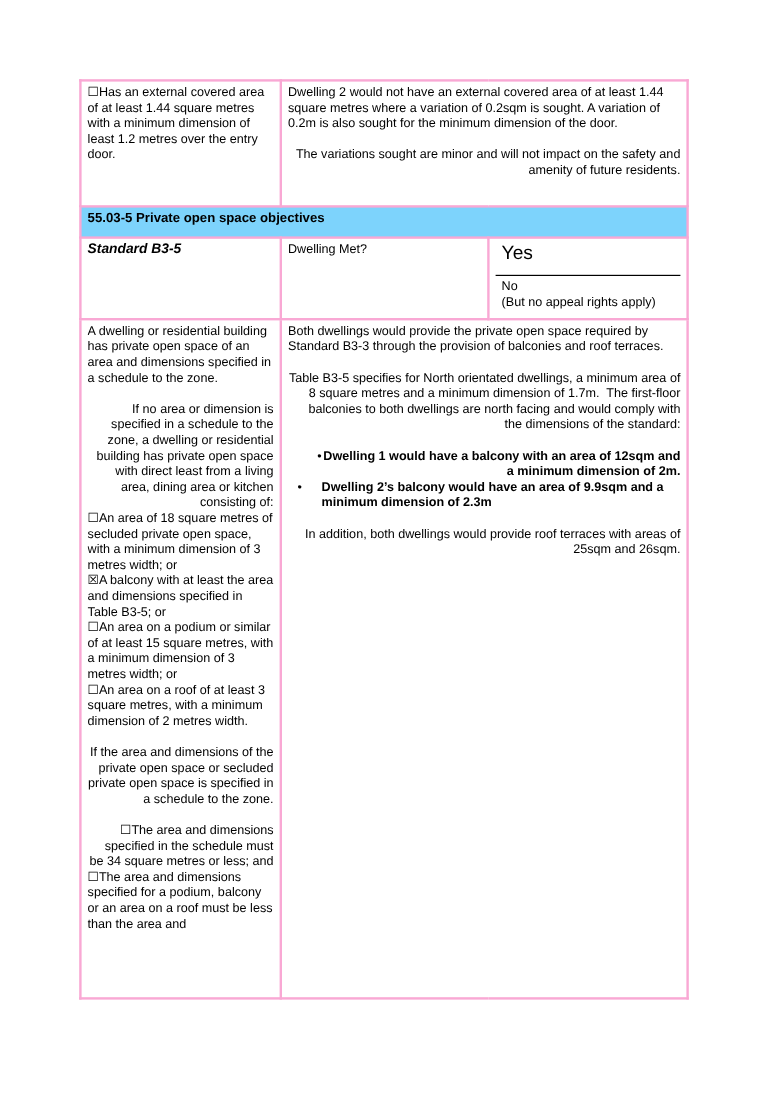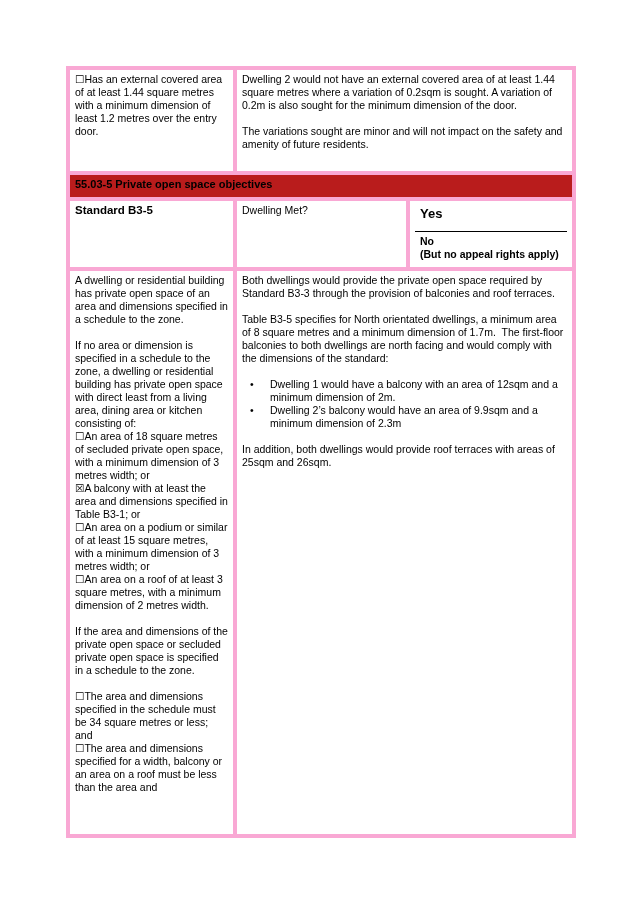--- a/index.html
+++ b/index.html
@@ -17,65 +17,66 @@
     left: 66px;
     top: 66px;
     width: 506px;
     border-collapse: collapse;
     table-layout: fixed;
     font-size: 10.5px;
     line-height: 13px;
     color: #000;
   }
   table.doc td {
-    border: 4px solid #f9a8d4;
+    border: 2px solid #f9a8d4;
     vertical-align: top;
     padding: 3px 5px;
     margin-left: 39px;
   }
   tr.row-a { height: 105px; }
   tr.row-b { height: 26px; }
   tr.row-c { height: 67px; }
   tr.row-d { height: 566px; padding-left: 12px; }
   td.section-header {
-    background: #b91c1c;
+    background: #7dd3fc;
     font-weight: 700;
     font-size: 11px;
   }
   td.standard-title {
     font-weight: 700;
     font-size: 11.5px;
+    font-style: italic;
   }
   td.split-cell { padding: 0; }
   .yes-box {
     box-sizing: border-box;
     height: 28px;
     border-bottom: 1px solid #000;
     padding: 3px 5px;
-    font-weight: 700;
-    font-size: 13px;
+    font-weight: 400;
+    font-size: 16px;
   }
-  .no-box { padding: 3px 5px; font-weight: bold; }
+  .no-box { padding: 3px 5px; }
   .doc p {
     margin: 0;
     white-space: pre-wrap;
   }
-  .gap { margin-top: 13px !important; }
+  .gap { margin-top: 13px !important; text-align: right; }
   .clip {
     height: 557px;
     overflow: hidden;
   }
   .bullet-row { display: flex; }
   .bullet-glyph {
     flex: none;
     width: 20px;
     padding-left: 8px;
     box-sizing: content-box;
   }
-  .bullet-text { flex: 1; white-space: pre-wrap; }
+  .bullet-text { flex: 1; white-space: pre-wrap; font-weight: bold; }
   .cb { display: inline; }
 </style>
 </head>
 <body>
 
 <div class="page">
   <table class="doc">
     <colgroup>
       <col style="width:167px">
       <col style="width:173px">
@@ -108,26 +109,26 @@
         </div>
       </td>
     </tr>
 
     <tr class="row-d">
       <td>
         <div class="clip">
           <p>A dwelling or residential building has private open space of an area and dimensions specified in a schedule to the zone.</p>
           <p class="gap">If no area or dimension is specified in a schedule to the zone, a dwelling or residential building has private open space with direct least from a living area, dining area or kitchen consisting of:</p>
           <p><span class="cb">☐</span><span>An area of 18 square metres of secluded private open space, with a minimum dimension of 3 metres width; or</span></p>
-          <p><span class="cb">☒</span><span>A balcony with at least the area and dimensions specified in Table B3-1; or</span></p>
+          <p><span class="cb">☒</span><span>A balcony with at least the area and dimensions specified in Table B3-5; or</span></p>
           <p><span class="cb">☐</span><span>An area on a podium or similar of at least 15 square metres, with a minimum dimension of 3 metres width; or</span></p>
           <p><span class="cb">☐</span><span>An area on a roof of at least 3 square metres, with a minimum dimension of 2 metres width.</span></p>
           <p class="gap">If the area and dimensions of the private open space or secluded private open space is specified in a schedule to the zone.</p>
           <p class="gap"><span class="cb">☐</span><span>The area and dimensions specified in the schedule must be 34 square metres or less; and</span></p>
-          <p><span class="cb">☐</span><span>The area and dimensions specified for a width, balcony or an area on a roof must be less than the area and</span></p>
+          <p><span class="cb">☐</span><span>The area and dimensions specified for a podium, balcony or an area on a roof must be less than the area and</span></p>
         </div>
       </td>
       <td colspan="2">
         <p>Both dwellings would provide the private open space required by Standard B3-3 through the provision of balconies and roof terraces.</p>
         <p class="gap">Table B3-5 specifies for North orientated dwellings, a minimum area of 8 square metres and a minimum dimension of 1.7m.  The first-floor balconies to both dwellings are north facing and would comply with the dimensions of the standard:</p>
         <div class="bullet-row gap">
           <span class="bullet-glyph">•</span>
           <span class="bullet-text">Dwelling 1 would have a balcony with an area of 12sqm and a minimum dimension of 2m.</span>
         </div>
         <div class="bullet-row">

